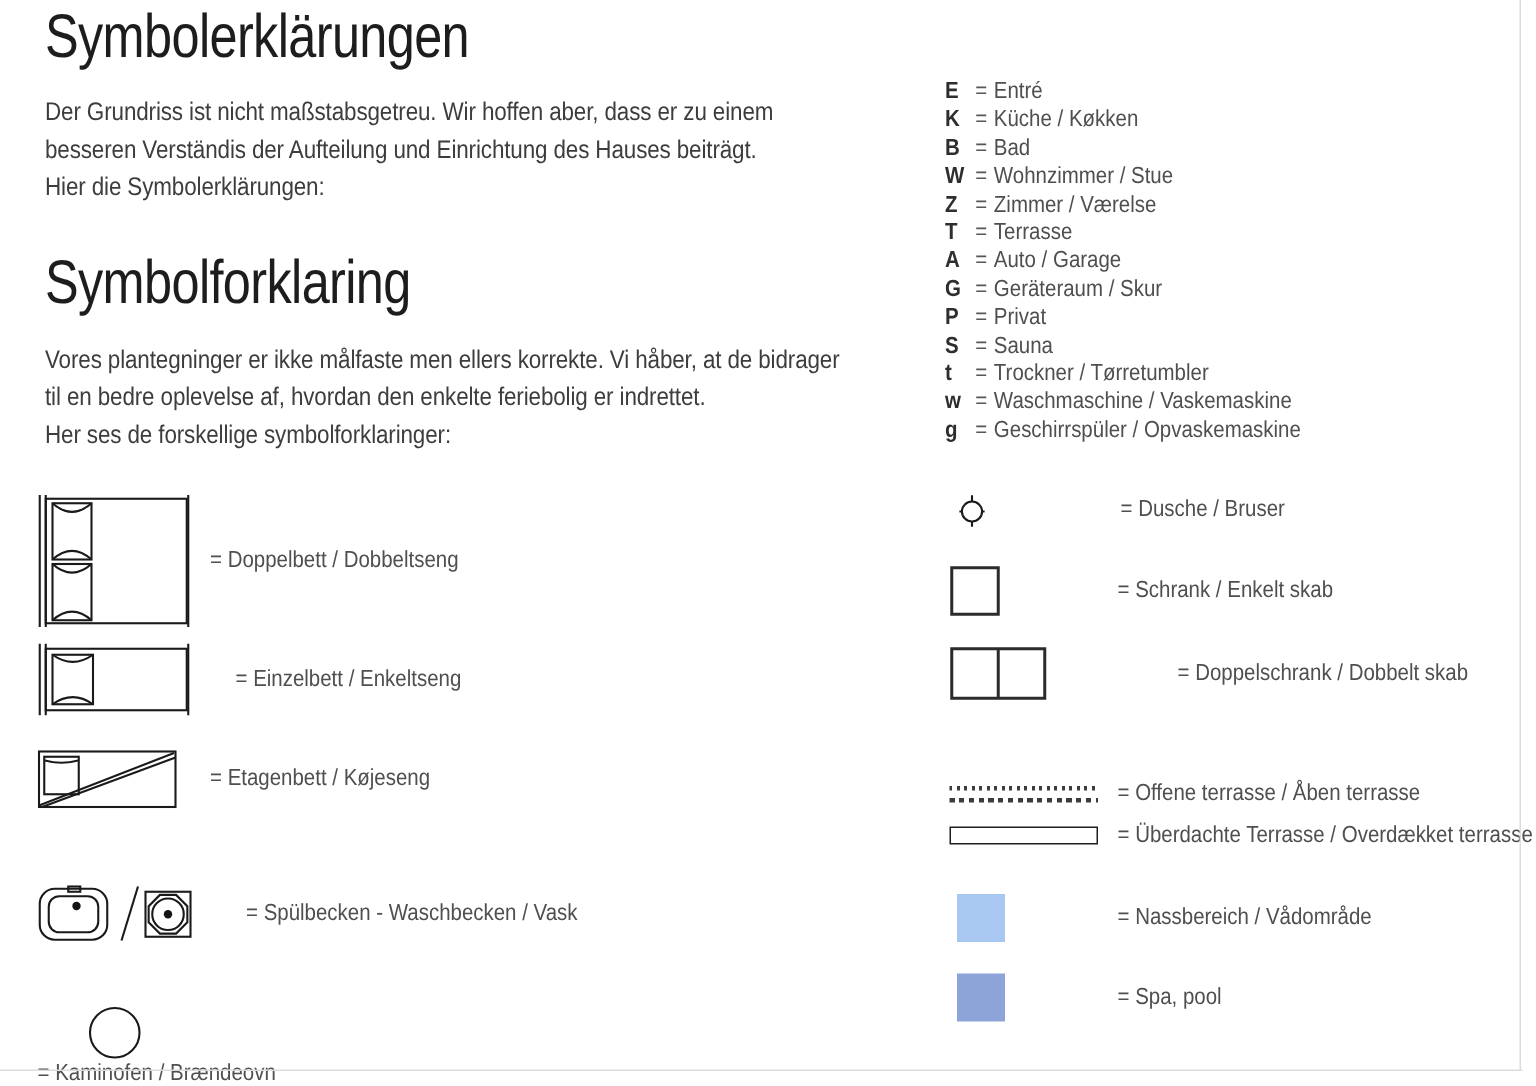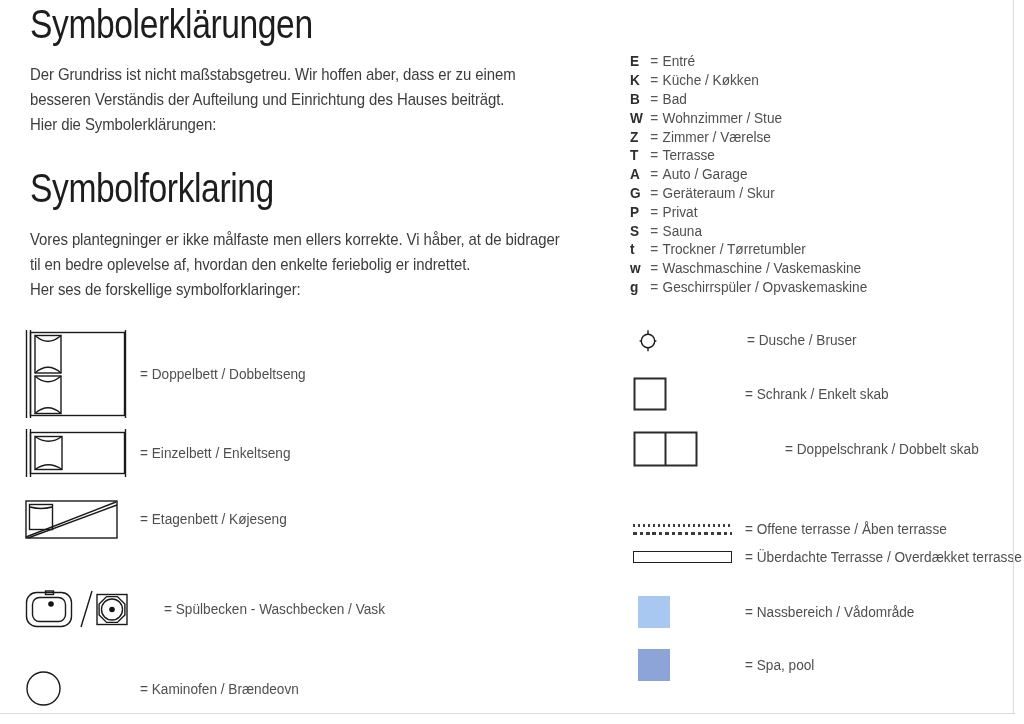--- a/index.html
+++ b/index.html
@@ -139,21 +139,21 @@
       <path class="ln" d="M10,5.5 Q23,17 36,5.5"></path>
       <path class="ln" d="M10,43 Q23,31.5 36,43"></path>
       <rect class="ln" x="10" y="46" width="26" height="37.5"></rect>
       <path class="ln" d="M10,46 Q23,57.5 36,46"></path>
       <path class="ln" d="M10,83.5 Q23,72 36,83.5"></path>
     </svg>
   </div>
   <span class="sym-label">= Doppelbett / Dobbeltseng</span>
 </div>
 
-<div class="legend-row left" style="top:428px;height:50px;">
+<div class="legend-row left" style="top:428px;height:50px;gap:17px;">
   <div class="sym-slot">
     <svg width="103" height="48" viewBox="0 0 103 48">
       <line class="ln" x1="1.5" y1="0" x2="1.5" y2="48"></line>
       <line class="ln" x1="5.5" y1="0" x2="5.5" y2="48"></line>
       <rect class="ln" x="5.5" y="3.5" width="94" height="41"></rect>
       <line class="ln" x1="100.5" y1="0" x2="100.5" y2="48"></line>
       <rect class="ln" x="10" y="7.5" width="27" height="33"></rect>
       <path class="ln" d="M10,7.5 Q23.5,17 37,7.5"></path>
       <path class="ln" d="M10,40.5 Q23.5,31 37,40.5"></path>
     </svg>
@@ -184,21 +184,21 @@
       <line class="ln" x1="56" y1="39" x2="67" y2="3"></line>
       <rect class="ln" x="72" y="6.5" width="30" height="30"></rect>
       <polygon class="ln" points="99.9,26.9 92.4,34.4 81.6,34.4 74.1,26.9 74.1,16.1 81.6,8.6 92.4,8.6 99.9,16.1"></polygon>
       <circle class="ln" cx="87" cy="21.5" r="10.5"></circle>
       <circle class="dot" cx="87" cy="21.5" r="2.8"></circle>
     </svg>
   </div>
   <span class="sym-label">= Spülbecken - Waschbecken / Vask</span>
 </div>
 
-<div class="legend-row left" style="top:670px;height:37px;">
+<div class="legend-row left" style="top:670px;height:37px;flex-direction:column;">
   <div class="sym-slot">
     <svg width="38" height="37" viewBox="0 0 38 37">
       <circle class="ln" cx="18.5" cy="18.5" r="16.5"></circle>
     </svg>
   </div>
   <span class="sym-label">= Kaminofen / Brændeovn</span>
 </div>
 
 <div class="legend-row right" style="top:326px;height:28px;justify-content:center;">
   <div class="sym-slot" style="padding-left:2px;">

